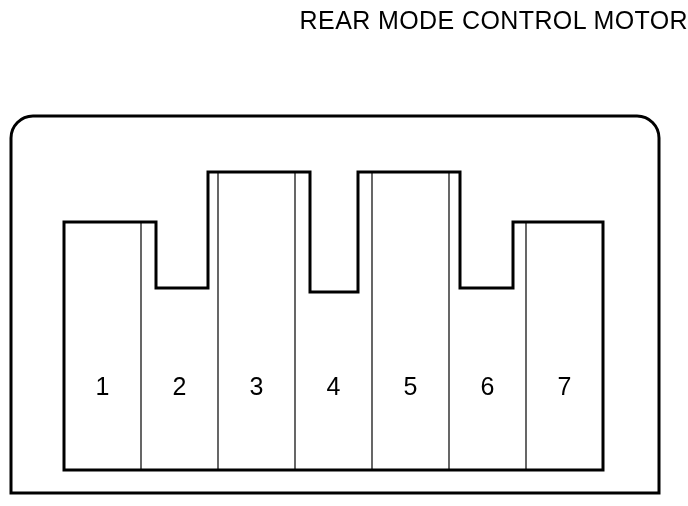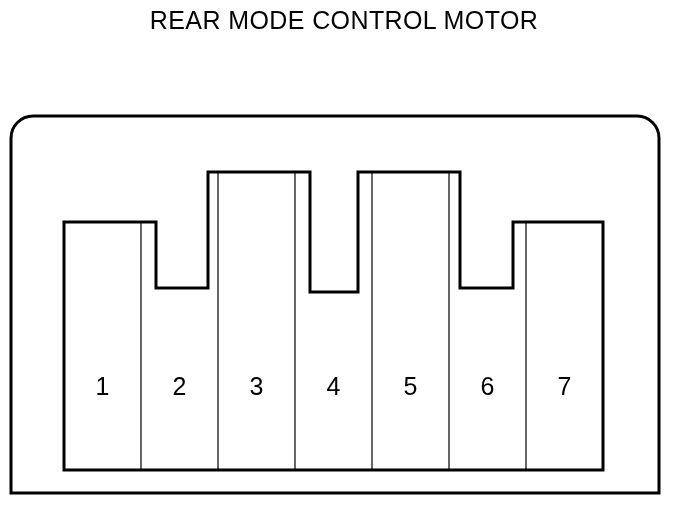--- a/index.html
+++ b/index.html
@@ -15,21 +15,21 @@
     width: 688px;
     height: 506px;
     background: #ffffff;
     overflow: hidden;
   }
   #diagram-title {
     position: absolute;
     left: 0;
     top: 6px;
     width: 688px;
-    text-align: center;
+    text-align: right;
     font-family: "Liberation Sans", sans-serif;
     font-size: 25px;
     font-weight: 400;
     letter-spacing: 0.4px;
     color: #000000;
     white-space: nowrap;
   }
   #connector-svg {
     position: absolute;
     left: 0;

